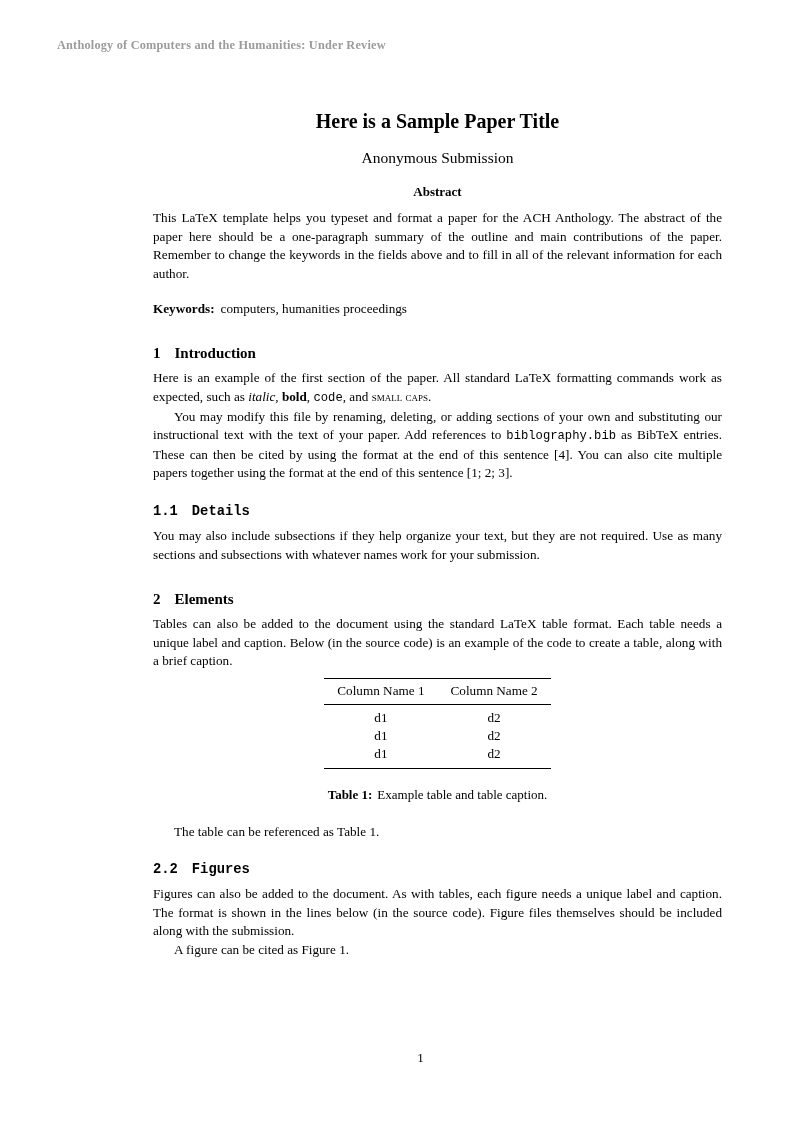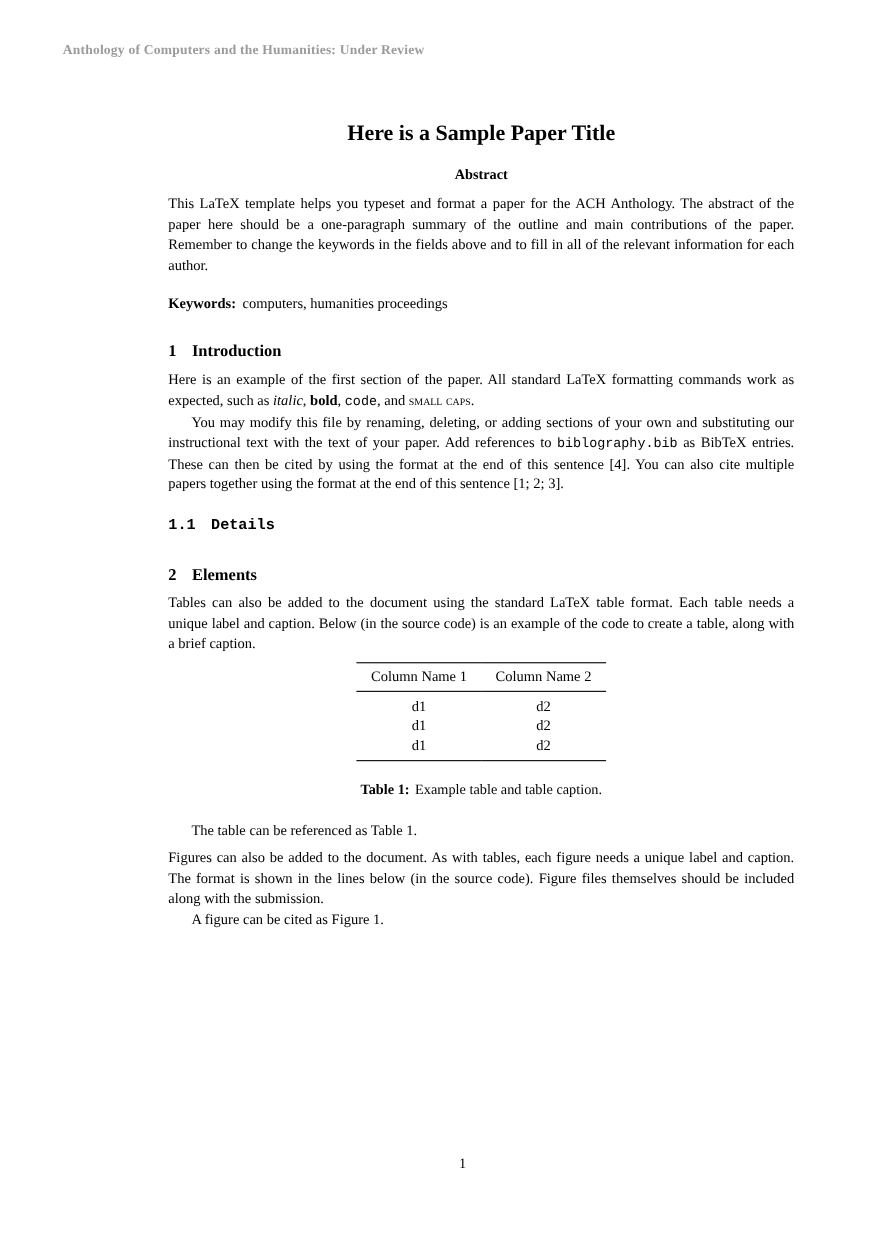--- a/index.html
+++ b/index.html
@@ -93,35 +93,37 @@
 <body>
 
 <div class="page">
 
   <div class="running-header">Anthology of Computers and the Humanities: Under Review</div>
 
   <div class="content">
 
     <h1 class="title">Here is a Sample Paper Title</h1>
 
+    <div class="author">Anonymous Submission</div>
 
     <div class="abstract-heading">Abstract</div>
 
     <p class="para abstract-text">This LaTeX template helps you typeset and format a paper for the ACH Anthology. The abstract of the paper here should be a one-paragraph summary of the outline and main contributions of the paper. Remember to change the keywords in the fields above and to fill in all of the relevant information for each author.</p>
 
     <p class="keywords"><span class="bold">Keywords:</span><span class="kw-value">computers, humanities proceedings</span></p>
 
     <h2 class="section"><span class="secnum">1</span><span>Introduction</span></h2>
 
     <p class="para after-heading"><span>Here is an example of the first section of the paper. All standard LaTeX formatting commands work as expected, such as </span><span class="italic">italic</span><span>, </span><span class="bold">bold</span><span>, </span><span class="code">code</span><span>, and </span><span class="smallcaps">small caps</span><span>.</span></p>
 
     <p class="para indent"><span>You may modify this file by renaming, deleting, or adding sections of your own and substituting our instructional text with the text of your paper. Add references to </span><span class="code">biblography.bib</span><span> as BibTeX entries. These can then be cited by using the format at the end of this sentence [4]. You can also cite multiple papers together using the format at the end of this sentence [1; 2; 3].</span></p>
 
     <h3 class="subsection"><span class="secnum">1.1</span><span>Details</span></h3>
 
+    <p class="para after-heading">You may also include subsections if they help organize your text, but they are not required. Use as many sections and subsections with whatever names work for your submission.</p>
 
     <h2 class="section s2-gap"><span class="secnum">2</span><span>Elements</span></h2>
 
 
     <p class="para after-heading">Tables can also be added to the document using the standard LaTeX table format. Each table needs a unique label and caption. Below (in the source code) is an example of the code to create a table, along with a brief caption.</p>
 
     <div class="table-wrap">
       <table class="data-table">
         <thead>
           <tr>
@@ -142,20 +144,21 @@
             <td>d1</td>
             <td>d2</td>
           </tr>
         </tbody>
       </table>
       <div class="table-caption"><span class="bold">Table 1:</span><span class="cap-text">Example table and table caption.</span></div>
     </div>
 
     <p class="para indent tableref">The table can be referenced as Table 1.</p>
 
+    <h3 class="subsection s2-gap"><span class="secnum">2.2</span><span>Figures</span></h3>
 
     <p class="para after-heading">Figures can also be added to the document. As with tables, each figure needs a unique label and caption. The format is shown in the lines below (in the source code). Figure files themselves should be included along with the submission.</p>
 
     <p class="para indent">A figure can be cited as Figure 1.</p>
 
   </div>
 
 
   <div class="page-number">1</div>
 

